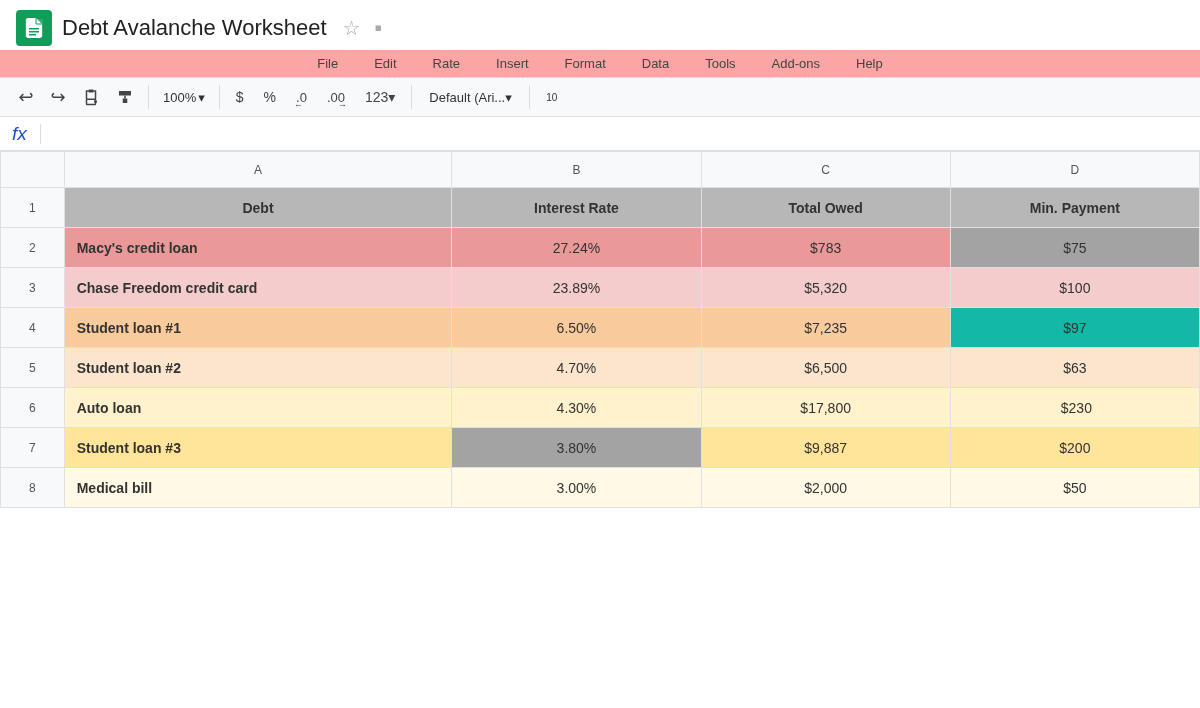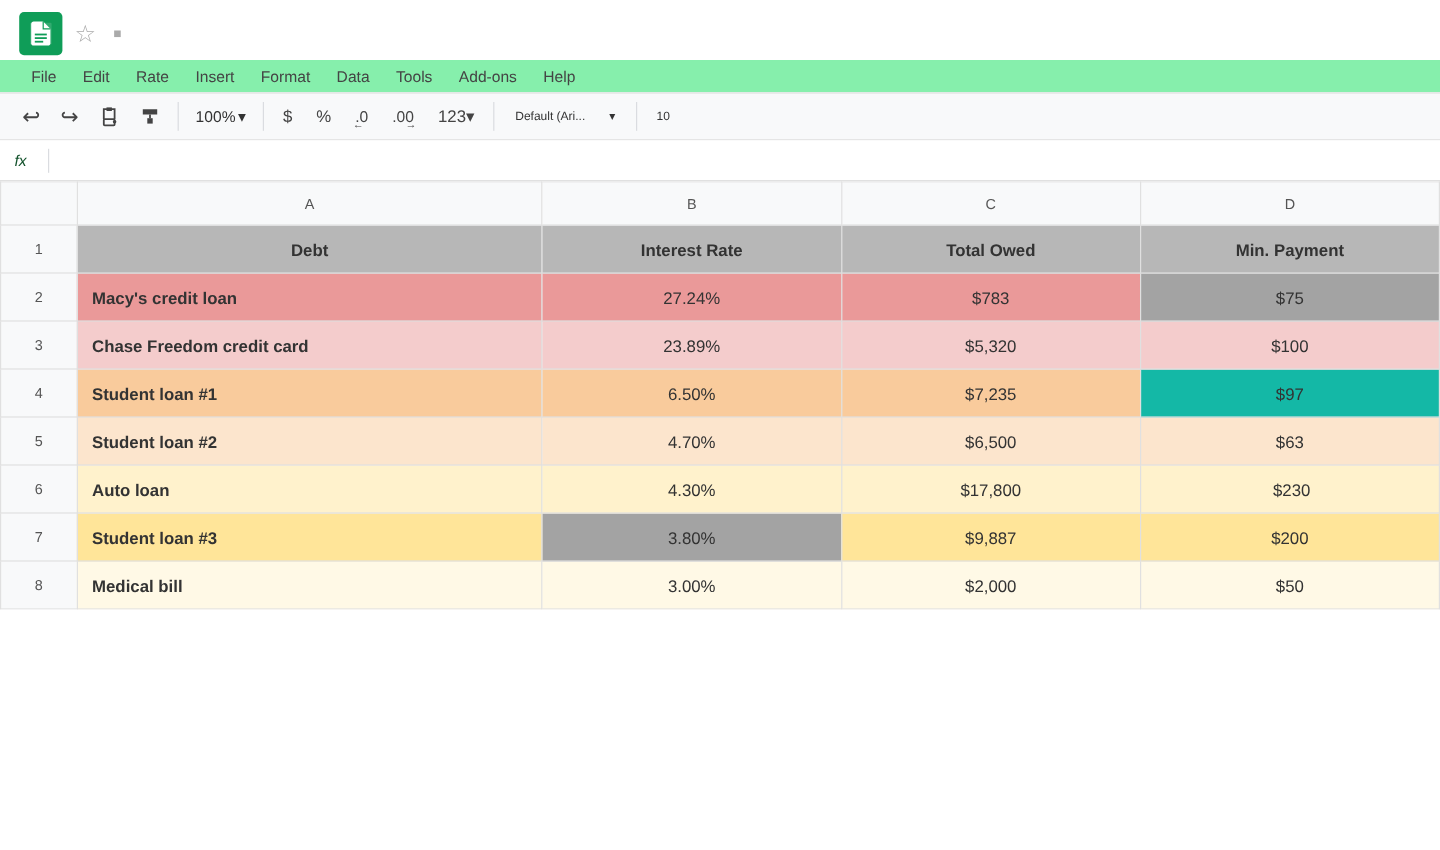--- a/index.html
+++ b/index.html
@@ -42,22 +42,23 @@
       color: #aaa;
       font-size: 20px;
       cursor: pointer;
     }
 
     
     #menu-bar {
       display: flex;
       align-items: center;
       padding: 2px 16px;
-      background: #86efac;
-      gap: 2px;
+      background: #fca5a5;
+      gap: 16px;
+      justify-content: center;
     }
     .menu-item {
       padding: 4px 10px;
       font-size: 13px;
       color: #444;
       cursor: pointer;
       border-radius: 4px;
     }
 
     
@@ -99,27 +100,27 @@
     }
     .tb-format-btn {
       padding: 2px 8px;
       font-size: 14px;
       cursor: pointer;
       border-radius: 3px;
       color: #444;
     }
     .tb-font-select {
       padding: 2px 8px;
-      font-size: 10px;
+      font-size: 13px;
       cursor: pointer;
       border: 1px solid transparent;
       border-radius: 3px;
       display: flex;
       align-items: center;
-      gap: 20px;
+      gap: 0;
       justify-content: space-between;
     }
     .tb-font-size {
       padding: 2px 6px;
       font-size: 10px;
       min-width: 28px;
       text-align: center;
     }
 
     
@@ -127,22 +128,22 @@
       display: flex;
       align-items: center;
       padding: 4px 12px;
       border-bottom: 1px solid #e0e0e0;
       background: #fff;
       min-height: 34px;
       gap: 8px;
     }
     #fx-label {
       font-style: italic;
-      color: #14532d;
-      font-size: 13px;
+      color: #1d4ed8;
+      font-size: 19px;
       min-width: 20px;
     }
     #formula-divider {
       width: 1px;
       height: 20px;
       background: #dadce0;
     }
     #formula-input {
       flex: 1;
       font-size: 13px;
@@ -224,20 +225,21 @@
   <div id="app-icon">
     <svg viewBox="0 0 24 24" fill="white">
       <rect x="3" y="3" width="18" height="18" rx="1" fill="white" opacity="0.15"></rect>
       <path d="M14 2H6C4.9 2 4 2.9 4 4v16c0 1.1.9 2 2 2h12c1.1 0 2-.9 2-2V8l-6-6z" fill="white"></path>
       <path d="M14 2v6h6" fill="none" stroke="#0f9d58" stroke-width="1"></path>
       <rect x="7" y="12" width="10" height="1.5" fill="#0f9d58"></rect>
       <rect x="7" y="15" width="10" height="1.5" fill="#0f9d58"></rect>
       <rect x="7" y="18" width="7" height="1.5" fill="#0f9d58"></rect>
     </svg>
   </div>
+  <span id="doc-title">Debt Avalanche Worksheet</span>
   <span id="star-icon">☆</span>
   <span id="folder-icon" style="font-size:22px; color:#aaa; margin-left:4px;">▪</span>
 </div>
 
 <div id="menu-bar">
   <span class="menu-item">File</span>
   <span class="menu-item">Edit</span>
   <span class="menu-item">Rate</span>
   <span class="menu-item">Insert</span>
   <span class="menu-item">Format</span>

